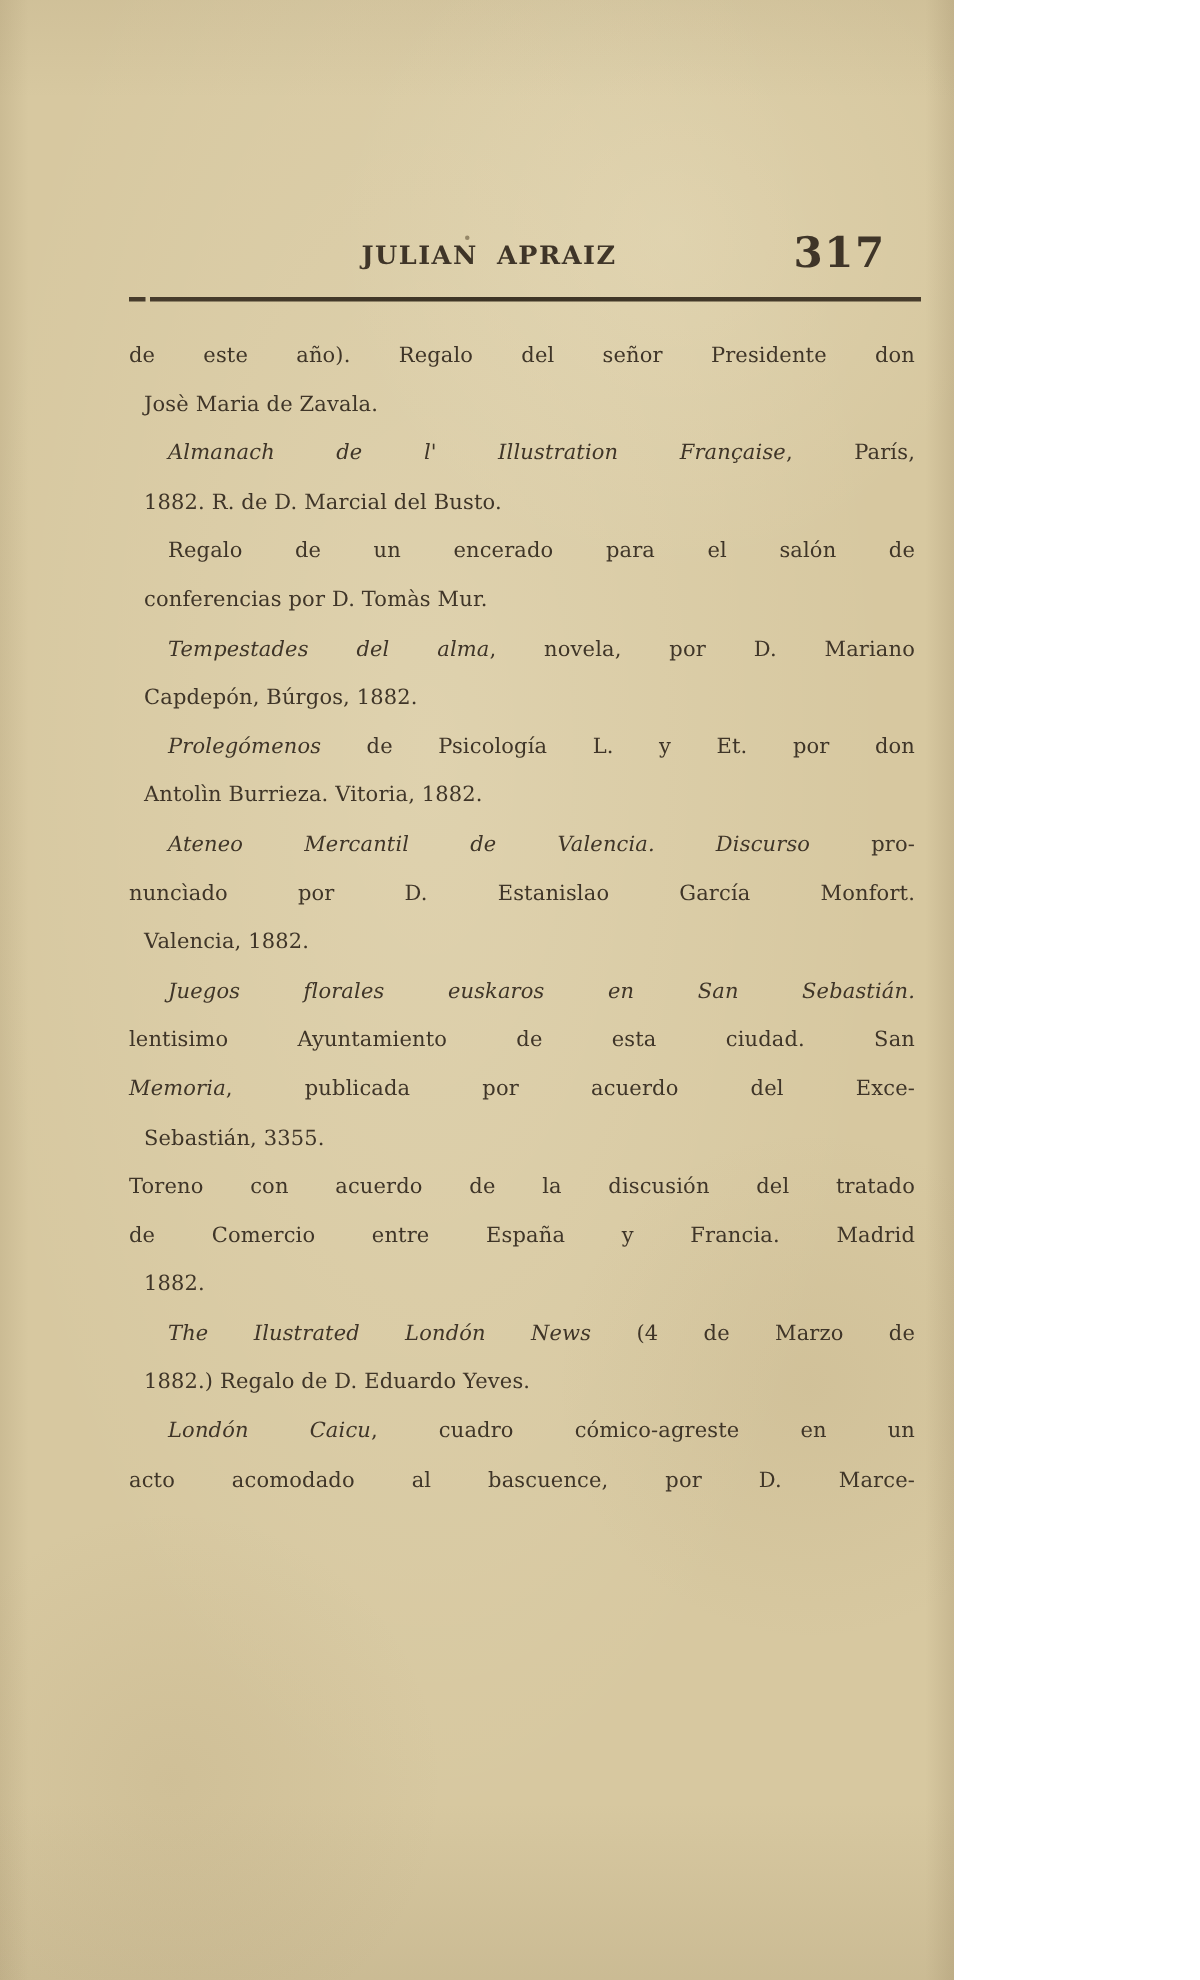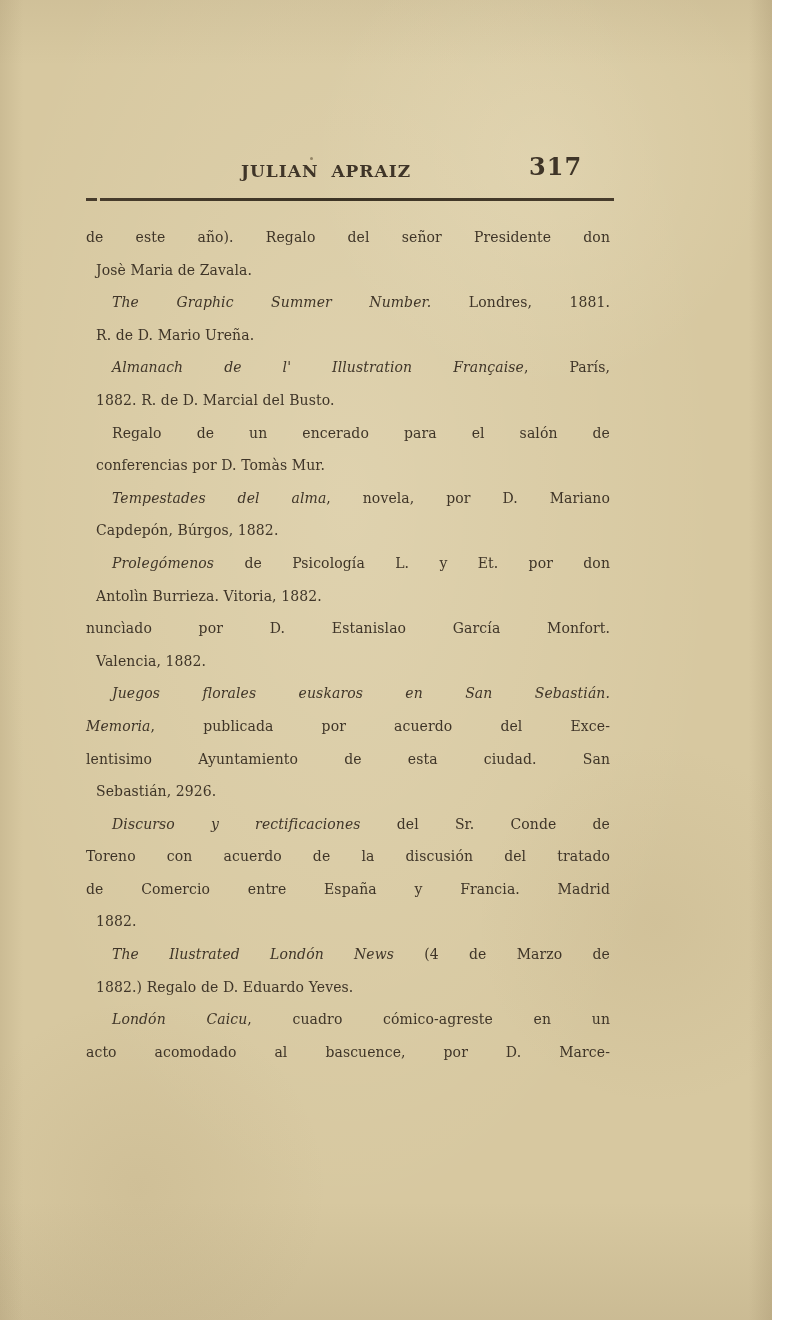--- a/index.html
+++ b/index.html
@@ -3,21 +3,21 @@
 <meta charset="utf-8">
 <style>
   html, body { margin: 0; padding: 0; }
   body {
     width: 800px; height: 1320px;
     font-family: "DejaVu Serif", serif;
     overflow: hidden;
   }
   .page {
     position: relative;
-    width: 772px; height: 1320px;
+    width: 636px; height: 1320px;
     background-color: var(--paper, #d7c8a0);
     background-image:
       radial-gradient(circle at 18% 90%, rgba(140,115,75,0.10) 0, rgba(140,115,75,0) 14%),
       radial-gradient(circle at 85% 70%, rgba(140,115,75,0.08) 0, rgba(140,115,75,0) 16%),
       radial-gradient(circle at 70% 12%, rgba(255,248,224,0.18) 0, rgba(255,248,224,0) 18%),
       radial-gradient(ellipse at 45% 38%, rgba(255,250,232,0.20) 0, rgba(255,250,232,0) 62%),
       linear-gradient(to right, rgba(115,94,60,0.12) 0, rgba(115,94,60,0) 3%),
       linear-gradient(to left, rgba(115,94,60,0.16) 0, rgba(115,94,60,0) 3%),
       linear-gradient(to top, rgba(115,94,60,0.12) 0, rgba(115,94,60,0) 9%),
       linear-gradient(to bottom, rgba(115,94,60,0.07) 0, rgba(115,94,60,0) 5%);
@@ -29,21 +29,21 @@
     top: 161px; left: 326px;
     transform: translateX(-50%);
     font-size: 17px; font-weight: 700;
     letter-spacing: 1px; word-spacing: 6px;
     white-space: nowrap;
     color: var(--ink, #3f3528);
   }
   .page-number {
     position: absolute;
     top: 152px; left: 529px;
-    font-size: 24px; font-weight: 700;
+    font-size: 28px; font-weight: 700;
     letter-spacing: 1px;
   }
   .head-rule-dash {
     position: absolute;
     top: 198px; left: 86px;
     width: 11px; height: 2.5px;
     background: #473c2c;
   }
   .head-rule {
     position: absolute;
@@ -88,51 +88,47 @@
   <div class="running-head-title">JULIAN APRAIZ</div>
   <div class="page-number">317</div>
   <div class="head-rule-dash"></div>
   <div class="head-rule"></div>
   <div class="page-text">
       <div class="para">
         <div class="line"><span class="ro">de este año). Regalo del señor Presidente don</span></div>
         <div class="line lastline"><span class="ro">Josè Maria de Zavala.</span></div>
       </div>
       <div class="para">
-        <div class="line firstline"><span class="it">The Graphic Summer Number.</span><span class="ro"> Londres, 1881.</span></div>
-        <div class="line lastline"><span class="ro">R. de D. Mario Ureña.</span></div>
-      </div>
-      <div class="para">
         <div class="line firstline"><span class="it">Almanach de l' Illustration Française</span><span class="ro">, París,</span></div>
         <div class="line lastline"><span class="ro">1882. R. de D. Marcial del Busto.</span></div>
       </div>
       <div class="para">
         <div class="line firstline"><span class="ro">Regalo de un encerado para el salón de</span></div>
         <div class="line lastline"><span class="ro">conferencias por D. Tomàs Mur.</span></div>
       </div>
       <div class="para">
         <div class="line firstline"><span class="it">Tempestades del alma</span><span class="ro">, novela, por D. Mariano</span></div>
         <div class="line lastline"><span class="ro">Capdepón, Búrgos, 1882.</span></div>
       </div>
       <div class="para">
         <div class="line firstline"><span class="it">Prolegómenos</span><span class="ro"> de Psicología L. y Et. por don</span></div>
         <div class="line lastline"><span class="ro">Antolìn Burrieza. Vitoria, 1882.</span></div>
       </div>
       <div class="para">
+        <div class="line firstline"><span class="it">Ateneo Mercantil de Valencia. Discurso</span><span class="ro"> pro-</span></div>
         <div class="line"><span class="ro">nuncìado por D. Estanislao García Monfort.</span></div>
         <div class="line lastline"><span class="ro">Valencia, 1882.</span></div>
       </div>
       <div class="para">
         <div class="line firstline"><span class="it">Juegos florales euskaros en San Sebastián.</span></div>
+        <div class="line"><span class="ro">lentisimo Ayuntamiento de esta ciudad. San</span></div>
         <div class="line"><span class="it">Memoria</span><span class="ro">, publicada por acuerdo del Exce-</span></div>
-        <div class="line"><span class="ro">lentisimo Ayuntamiento de esta ciudad. San</span></div>
-        <div class="line lastline"><span class="ro">Sebastián, 2926.</span></div>
+        <div class="line lastline"><span class="ro">Sebastián, 3355.</span></div>
       </div>
       <div class="para">
-        <div class="line firstline"><span class="it">Discurso y rectificaciones</span><span class="ro"> del Sr. Conde de</span></div>
         <div class="line"><span class="ro">Toreno con acuerdo de la discusión del tratado</span></div>
         <div class="line"><span class="ro">de Comercio entre España y Francia. Madrid</span></div>
         <div class="line lastline"><span class="ro">1882.</span></div>
       </div>
       <div class="para">
         <div class="line firstline"><span class="it">The Ilustrated Londón News</span><span class="ro"> (4 de Marzo de</span></div>
         <div class="line lastline"><span class="ro">1882.) Regalo de D. Eduardo Yeves.</span></div>
       </div>
       <div class="para">
         <div class="line firstline"><span class="it">Londón Caicu</span><span class="ro">, cuadro cómico-agreste en un</span></div>

